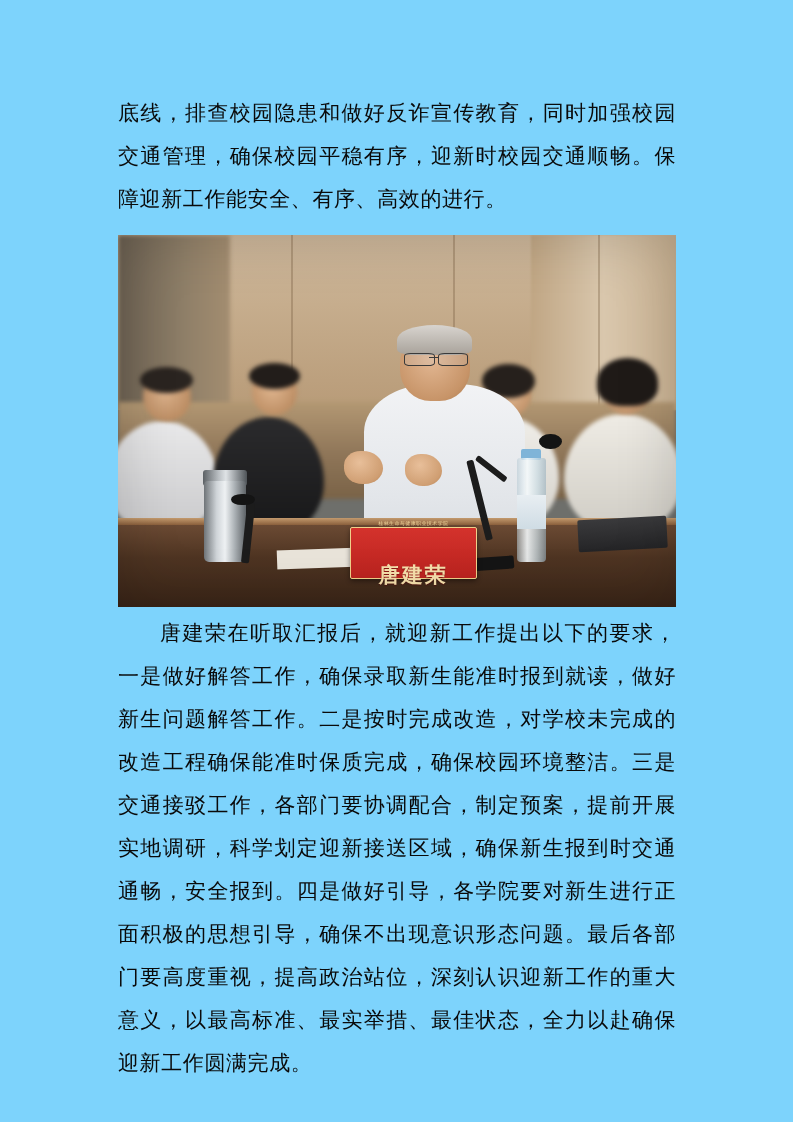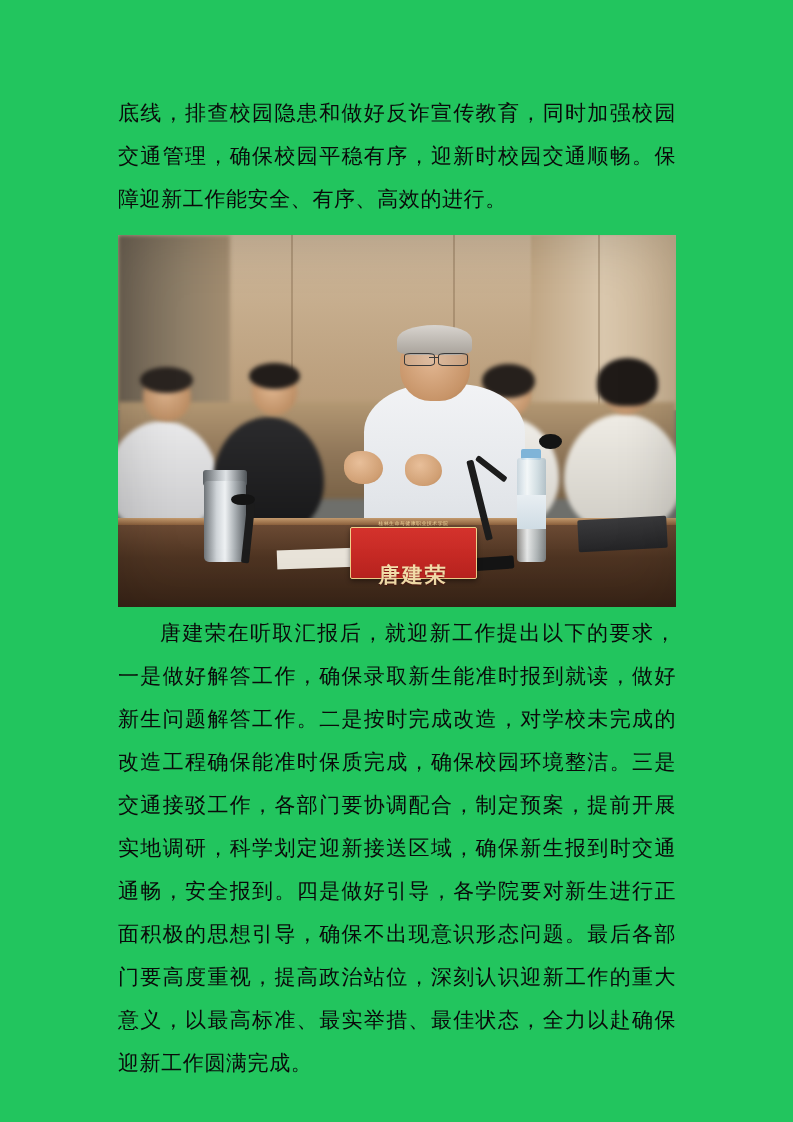--- a/index.html
+++ b/index.html
@@ -13,21 +13,21 @@
     font-family: "Liberation Serif", "DejaVu Serif", serif;
     color: #000000;
     position: relative;
     overflow: hidden;
   }
   .page {
     position: absolute;
     left: 0; top: 0;
     width: 793px;
     height: 1122px;
-    background: #22c55e;
+    background: #7dd3fc;
   }
   .content {
     position: absolute;
     left: 118px;
     top: 92px;
     width: 558px;
   }
   .para {
     font-size: 21px;
     line-height: 43px;

